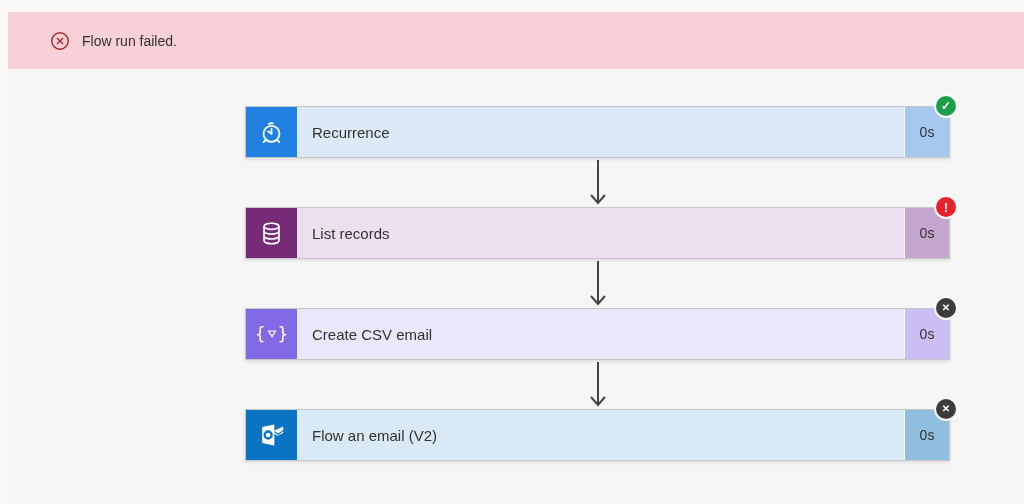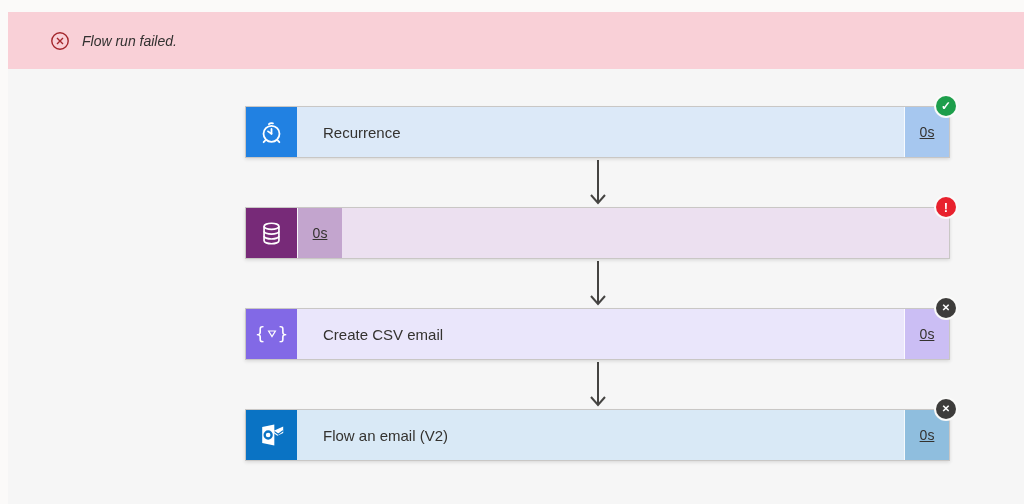--- a/index.html
+++ b/index.html
@@ -15,21 +15,21 @@
   .banner {
     position: absolute;
     left: 8px; top: 12px; right: 0;
     height: 57px;
     background: #f9d0d7;
     display: flex;
     align-items: center;
     padding-left: 42px;
   }
   .banner-icon { display: flex; margin-right: 12px; }
-  .banner-text { font-size: 14px; color: #323130; font-style: italic; }
+  .banner-text { font-size: 14px; color: #323130; }
 
   
   .main {
     position: absolute;
     left: 8px; top: 69px; right: 0; bottom: 0;
     background: #f6f6f6;
   }
   .flow {
     position: absolute;
     left: 237px; top: 37px;
@@ -56,32 +56,30 @@
     align-items: center;
     justify-content: center;
   }
   .card-label {
     flex: 1;
     display: flex;
     align-items: center;
     padding-left: 15px;
     font-size: 15px;
     color: #34322f;
-    margin-left: 11px;
   }
   .duration {
     flex: 0 0 45px;
     background: var(--dur-bg);
     border-left: 1px solid rgba(255,255,255,0.9);
     display: flex;
     align-items: center;
     justify-content: center;
     font-size: 14px;
     color: #34322f;
-    text-decoration: underline;
   }
   .badge {
     position: absolute;
     top: -11px; right: -7px;
     width: 20px; height: 20px;
     border-radius: 50%;
     background: var(--badge-bg);
     color: #fff;
     display: flex;
     align-items: center;
@@ -152,20 +150,21 @@
 
     <div class="card" style="--icon-bg: #772a78; --body-bg: #ece0f0; --dur-bg: #c3a5ce; --badge-bg: #e8212d;">
       <div class="icon-block">
         <svg width="27" height="27" viewBox="0 0 24 24" fill="none" stroke="#fff" stroke-width="1.5">
           <ellipse cx="12" cy="5.6" rx="6.6" ry="2.7"></ellipse>
           <path d="M5.4 5.6 V18.4 C5.4 19.9 8.4 21.1 12 21.1 C15.6 21.1 18.6 19.9 18.6 18.4 V5.6"></path>
           <path d="M5.4 9.9 C5.4 11.4 8.4 12.6 12 12.6 C15.6 12.6 18.6 11.4 18.6 9.9"></path>
           <path d="M5.4 14.2 C5.4 15.7 8.4 16.9 12 16.9 C15.6 16.9 18.6 15.7 18.6 14.2"></path>
         </svg>
       </div>
+      <div class="card-label">List records</div>
       <div class="duration">0s</div>
       <div class="badge badge-error">!</div>
     </div>
 
     <div class="connector">
       <svg width="22" height="46" viewBox="0 0 22 46" fill="none" stroke="#454442" stroke-width="2">
         <line x1="11" y1="0" x2="11" y2="43"></line>
         <polyline points="4,35 11,43 18,35"></polyline>
       </svg>
     </div>

